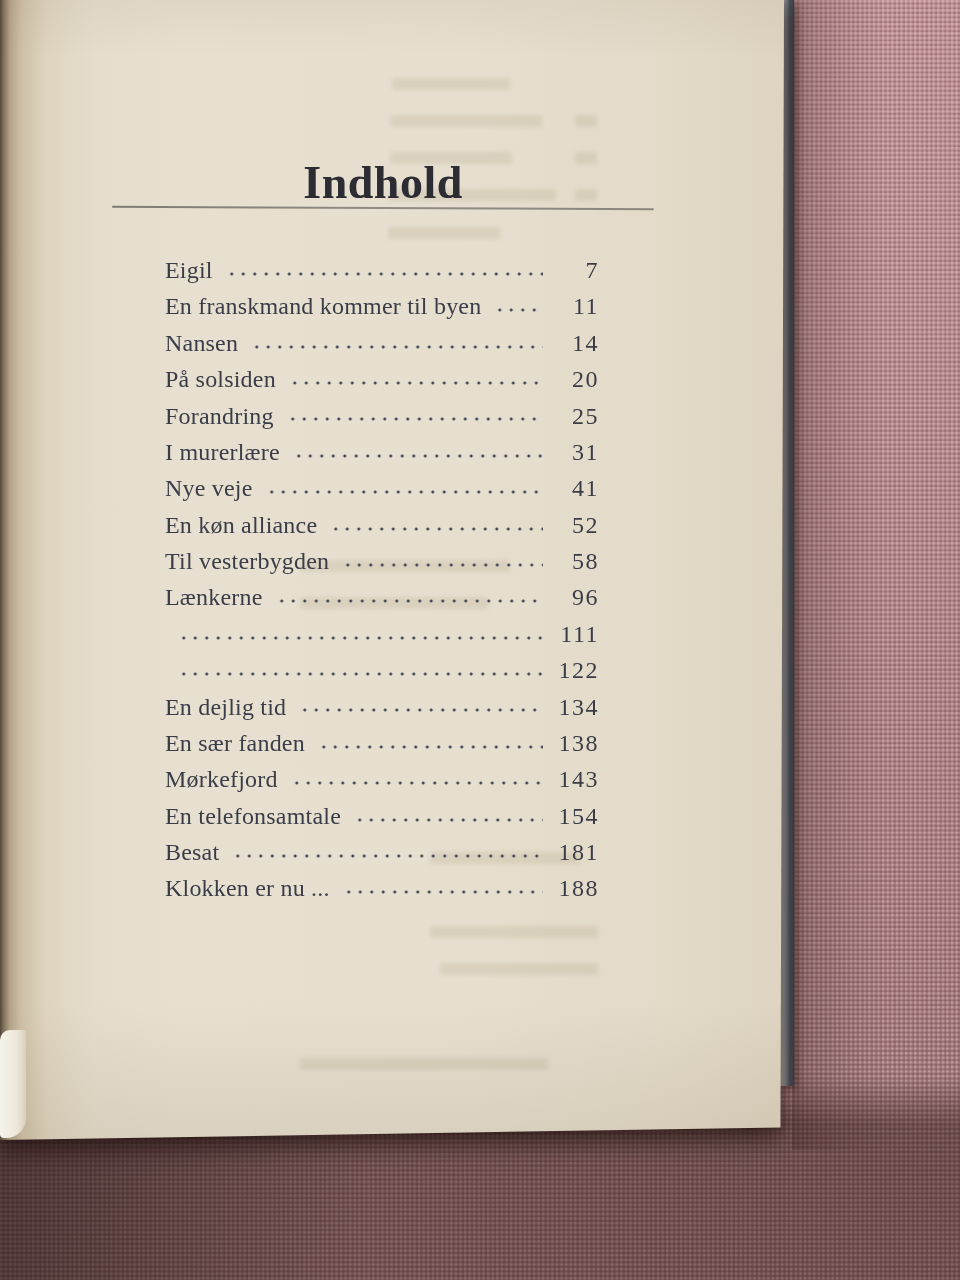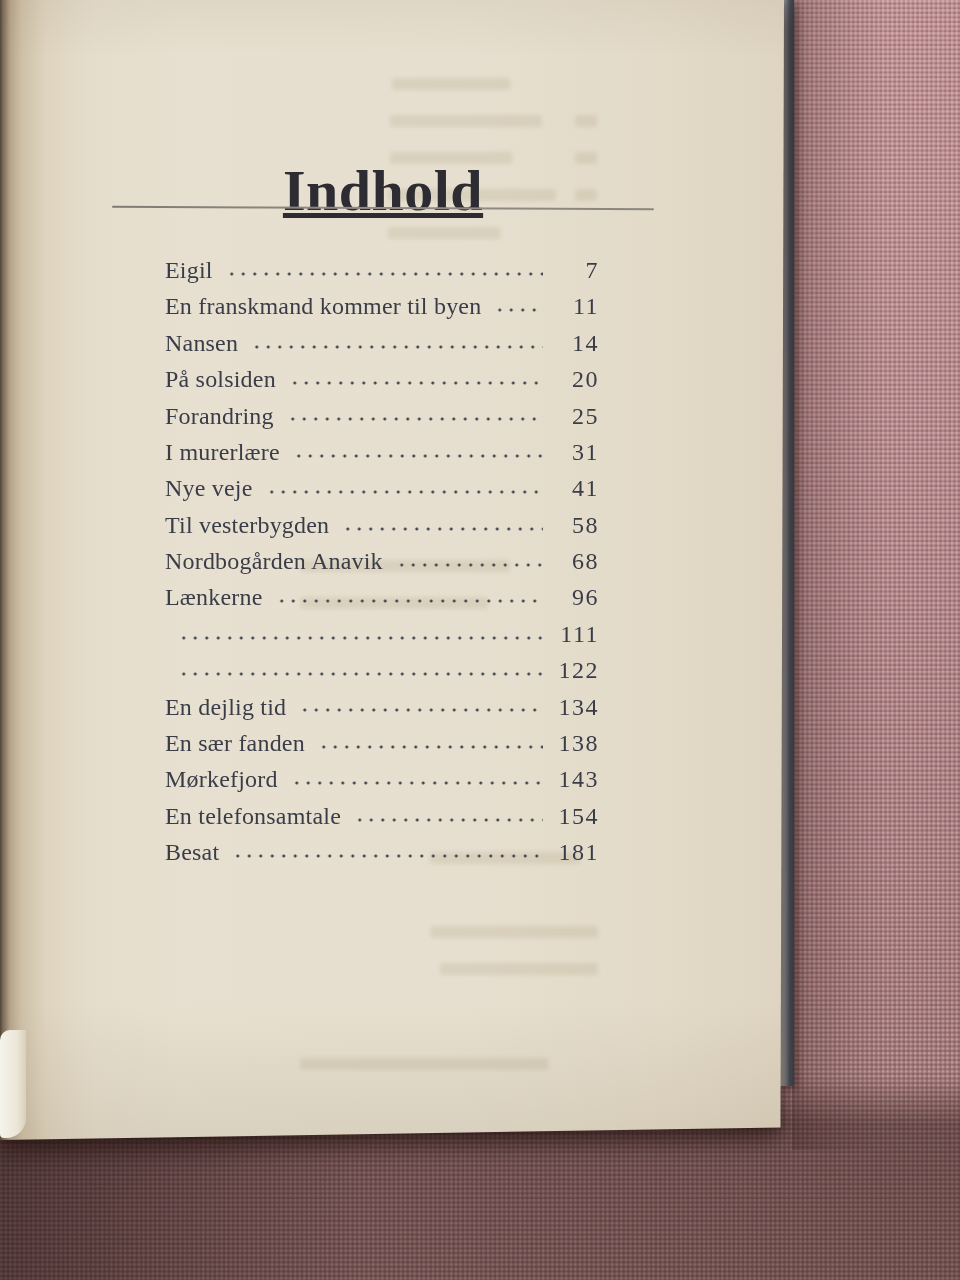--- a/index.html
+++ b/index.html
@@ -59,22 +59,22 @@
   .page-curl{
     position:absolute;left:0;top:1030px;width:26px;height:108px;
     background:linear-gradient(90deg,#f6f3ea 0%,#ece6d8 65%,#d9d0bb 100%);
     border-radius:10px 0 20px 4px;
     filter:blur(0.4px);
   }
 
   
   .toc-title-big{
     position:absolute;left:113px;top:120px;width:540px;
-    text-align:center;font-size:58px;line-height:64px;
-    color:#2d2c33;letter-spacing:0.5px;text-decoration:underline;
+    text-align:center;font-size:46px;line-height:64px;
+    color:#2d2c33;letter-spacing:0.5px;
   }
   .title-rule{
     position:absolute;left:112px;top:207px;width:542px;height:2px;
     background:linear-gradient(90deg,#7f7b73,#928d83 50%,#8b867c);
     border-radius:2px;transform:rotate(0.25deg);
   }
   .toc-list{
     position:absolute;left:165px;top:252px;width:434px;
   }
   .toc-row{
@@ -175,32 +175,32 @@
     <span class="toc-page">31</span>
   </div>
 
 
   <div class="toc-row">
     <span class="toc-title">Nye veje</span>
     <span class="toc-leader"></span>
     <span class="toc-page">41</span>
   </div>
 
+  <div class="toc-row">
+    <span class="toc-title">En køn alliance</span>
+    <span class="toc-leader"></span>
+    <span class="toc-page">52</span>
+  </div>
 
   <div class="toc-row">
     <span class="toc-title">Til vesterbygden</span>
     <span class="toc-leader"></span>
     <span class="toc-page">58</span>
   </div>
 
-  <div class="toc-row">
-    <span class="toc-title">Nordbogården Anavik</span>
-    <span class="toc-leader"></span>
-    <span class="toc-page">68</span>
-  </div>
 
 
   <div class="toc-row">
     <span class="toc-title">Lænkerne</span>
     <span class="toc-leader"></span>
     <span class="toc-page">96</span>
   </div>
 
   <div class="toc-row">
     <span class="toc-leader"></span>
@@ -236,19 +236,24 @@
     <span class="toc-page">154</span>
   </div>
 
 
   <div class="toc-row">
     <span class="toc-title">Besat</span>
     <span class="toc-leader"></span>
     <span class="toc-page">181</span>
   </div>
 
+  <div class="toc-row">
+    <span class="toc-title">Klokken er nu ...</span>
+    <span class="toc-leader"></span>
+    <span class="toc-page">188</span>
+  </div>
 </div>
 
       <div class="page-curl"></div>
     </div>
   </div>
 
 </div>
 
 </body></html>

